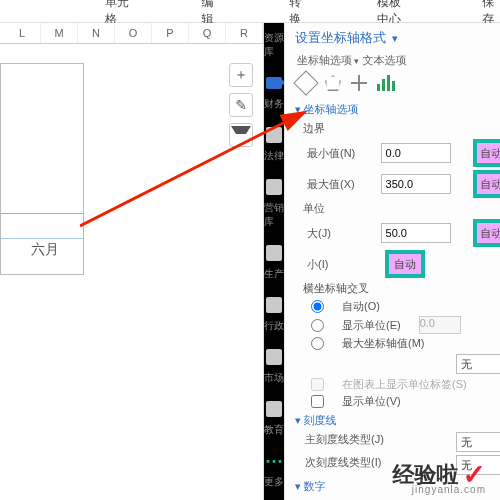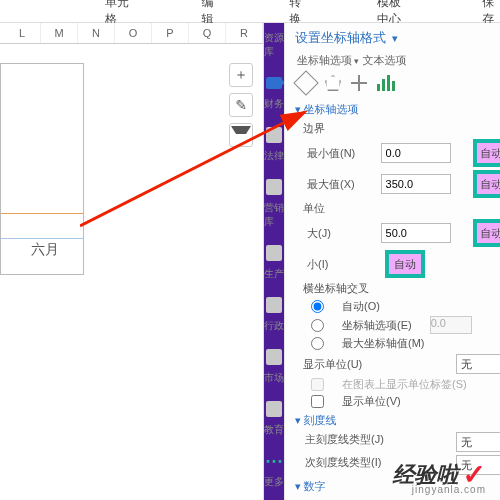--- a/index.html
+++ b/index.html
@@ -9,21 +9,21 @@
 .sheet{flex:1;position:relative;border-right:1px solid #ddd;background:#fff}
 .col-headers{display:flex;height:20px;border-bottom:1px solid #ccc;padding-left:4px}
 .col-headers span{width:36px;text-align:center;color:#666;font-size:11px;border-right:1px solid #eee;line-height:20px}
 .chart-area{position:absolute;left:0;top:40px;width:82px;height:210px;border:1px solid #bbb;background:#fff}
 .chart-area .axis-line{position:absolute;left:0;bottom:35px;width:82px;height:1px;background:#a9c8e8}
 .chart-area .series{position:absolute;left:0;bottom:60px;width:82px;height:1px;background:#e7a04f}
 .chart-area .xlabel{position:absolute;bottom:15px;left:30px;font-size:14px;color:#555}
 .tool-pills{position:absolute;right:10px;top:40px;width:24px;display:flex;flex-direction:column;gap:6px}
 .tool-pills div{width:22px;height:22px;border:1px solid #ccc;border-radius:3px;display:flex;align-items:center;justify-content:center;font-size:14px;color:#555;background:#fff}
 .funnel{width:10px;height:10px;border-top:8px solid #555;border-left:5px solid transparent;border-right:5px solid transparent}
-.side-strip{width:40px;background:#4c1d95;border-right:1px solid #e5e5e5;display:flex;flex-direction:column;align-items:center;padding-top:8px;gap:14px;font-size:10px;color:#888}
+.side-strip{width:40px;background:#000000;border-right:1px solid #e5e5e5;display:flex;flex-direction:column;align-items:center;padding-top:8px;gap:14px;font-size:10px;color:#888}
 .side-strip .ico{width:20px;height:20px;display:flex;align-items:center;justify-content:center;margin-bottom:2px}
 .side-strip .item{display:flex;flex-direction:column;align-items:center;gap:2px}
 .wallet{width:16px;height:12px;background:#2f6fd0;border-radius:2px;position:relative}
 .wallet:before{content:"";position:absolute;right:-2px;top:3px;width:5px;height:5px;background:#2f6fd0;border-radius:50%}
 .gray-box{width:16px;height:16px;background:#c9c9c9;border-radius:2px}
 .dots-more{font-size:18px;color:#1fb89a;font-weight:bold}
 .red-env{width:20px;height:24px;background:#e94b3c;border-radius:3px;position:relative}
 .red-env:before{content:"";position:absolute;top:8px;left:6px;width:8px;height:8px;background:#f6c04d;border-radius:50%}
 .panel{width:235px;background:#fdfdfd;position:relative;padding:6px 10px 0 10px;box-sizing:border-box;font-size:11px;color:#444}
 .panel .hd{display:flex;align-items:center;gap:6px;margin-bottom:6px}
@@ -48,21 +48,21 @@
 .row input[type=text]{width:60px;height:18px;border:1px solid #bbb;padding:0 4px;font-size:11px;background:#fff}
 .btn-auto{width:32px;height:20px;border:4px solid #14b8a6;background:#f0abfc;font-size:11px;display:flex;align-items:center;justify-content:center}
 .radio-row,.check-row{display:flex;align-items:center;gap:18px;margin:2px 0 2px 16px;color:#555}
 .radio-row .inp{width:40px;height:16px;border:1px solid #ccc;background:#f7f7f7}
 .sel{width:44px;height:18px;border:1px solid #bbb;background:#fff;display:flex;align-items:center;justify-content:space-between;padding:0 4px}
 .sel:after{content:"▾";color:#666;font-size:9px}
 .line-row{display:flex;align-items:flex-start;margin:3px 0 3px 10px}
 .line-row .lab2{width:86px;color:#555}
 .arrow{position:absolute;left:80px;top:85px;width:230px;height:120px;pointer-events:none;z-index:50}
 .watermark{position:absolute;right:14px;bottom:10px;display:flex;align-items:center;gap:4px;z-index:60}
-.watermark .txt{font-size:22px;font-weight:700;color:#333;font-style:italic}
+.watermark .txt{font-size:22px;font-weight:700;color:#333;}
 .watermark .chk{color:#e23;font-size:28px;font-weight:900}
 .watermark .sub{position:absolute;right:0;bottom:-4px;font-size:10px;color:#888;letter-spacing:1px}
 .caret{font-size:9px;color:#888;margin-left:2px}
 .muted{color:#aaa}
 input[type=radio],input[type=checkbox]{margin:0}
 </style>
 </head>
 <body>
 
 <div class="top-tabs">
@@ -202,30 +202,29 @@
       <span class="btn-auto">自动</span>
     </div>
 
     <div class="sub-label">横坐标轴交叉</div>
     <div class="radio-row">
         <input type="radio" checked="" style="">
         <span>自动(O)</span>
       </div>
     <div class="radio-row">
         <input type="radio" style="">
-        <span>坐标轴选项(E)</span>
+        <span>显示单位(E)</span>
         <span class="inp muted">0.0</span>
       </div>
     <div class="radio-row">
         <input type="radio" style="">
         <span>最大坐标轴值(M)</span>
       </div>
 
     <div class="row" style="margin-left:8px">
-      <span class="lab" style="width:74px">显示单位(U)</span>
       <span style="flex:1"></span>
       <span class="sel">
           <span>无</span>
         </span>
     </div>
     <div class="check-row muted">
         <input type="checkbox" disabled="" style="">
         <span>在图表上显示单位标签(S)</span>
       </div>
     <div class="check-row">

